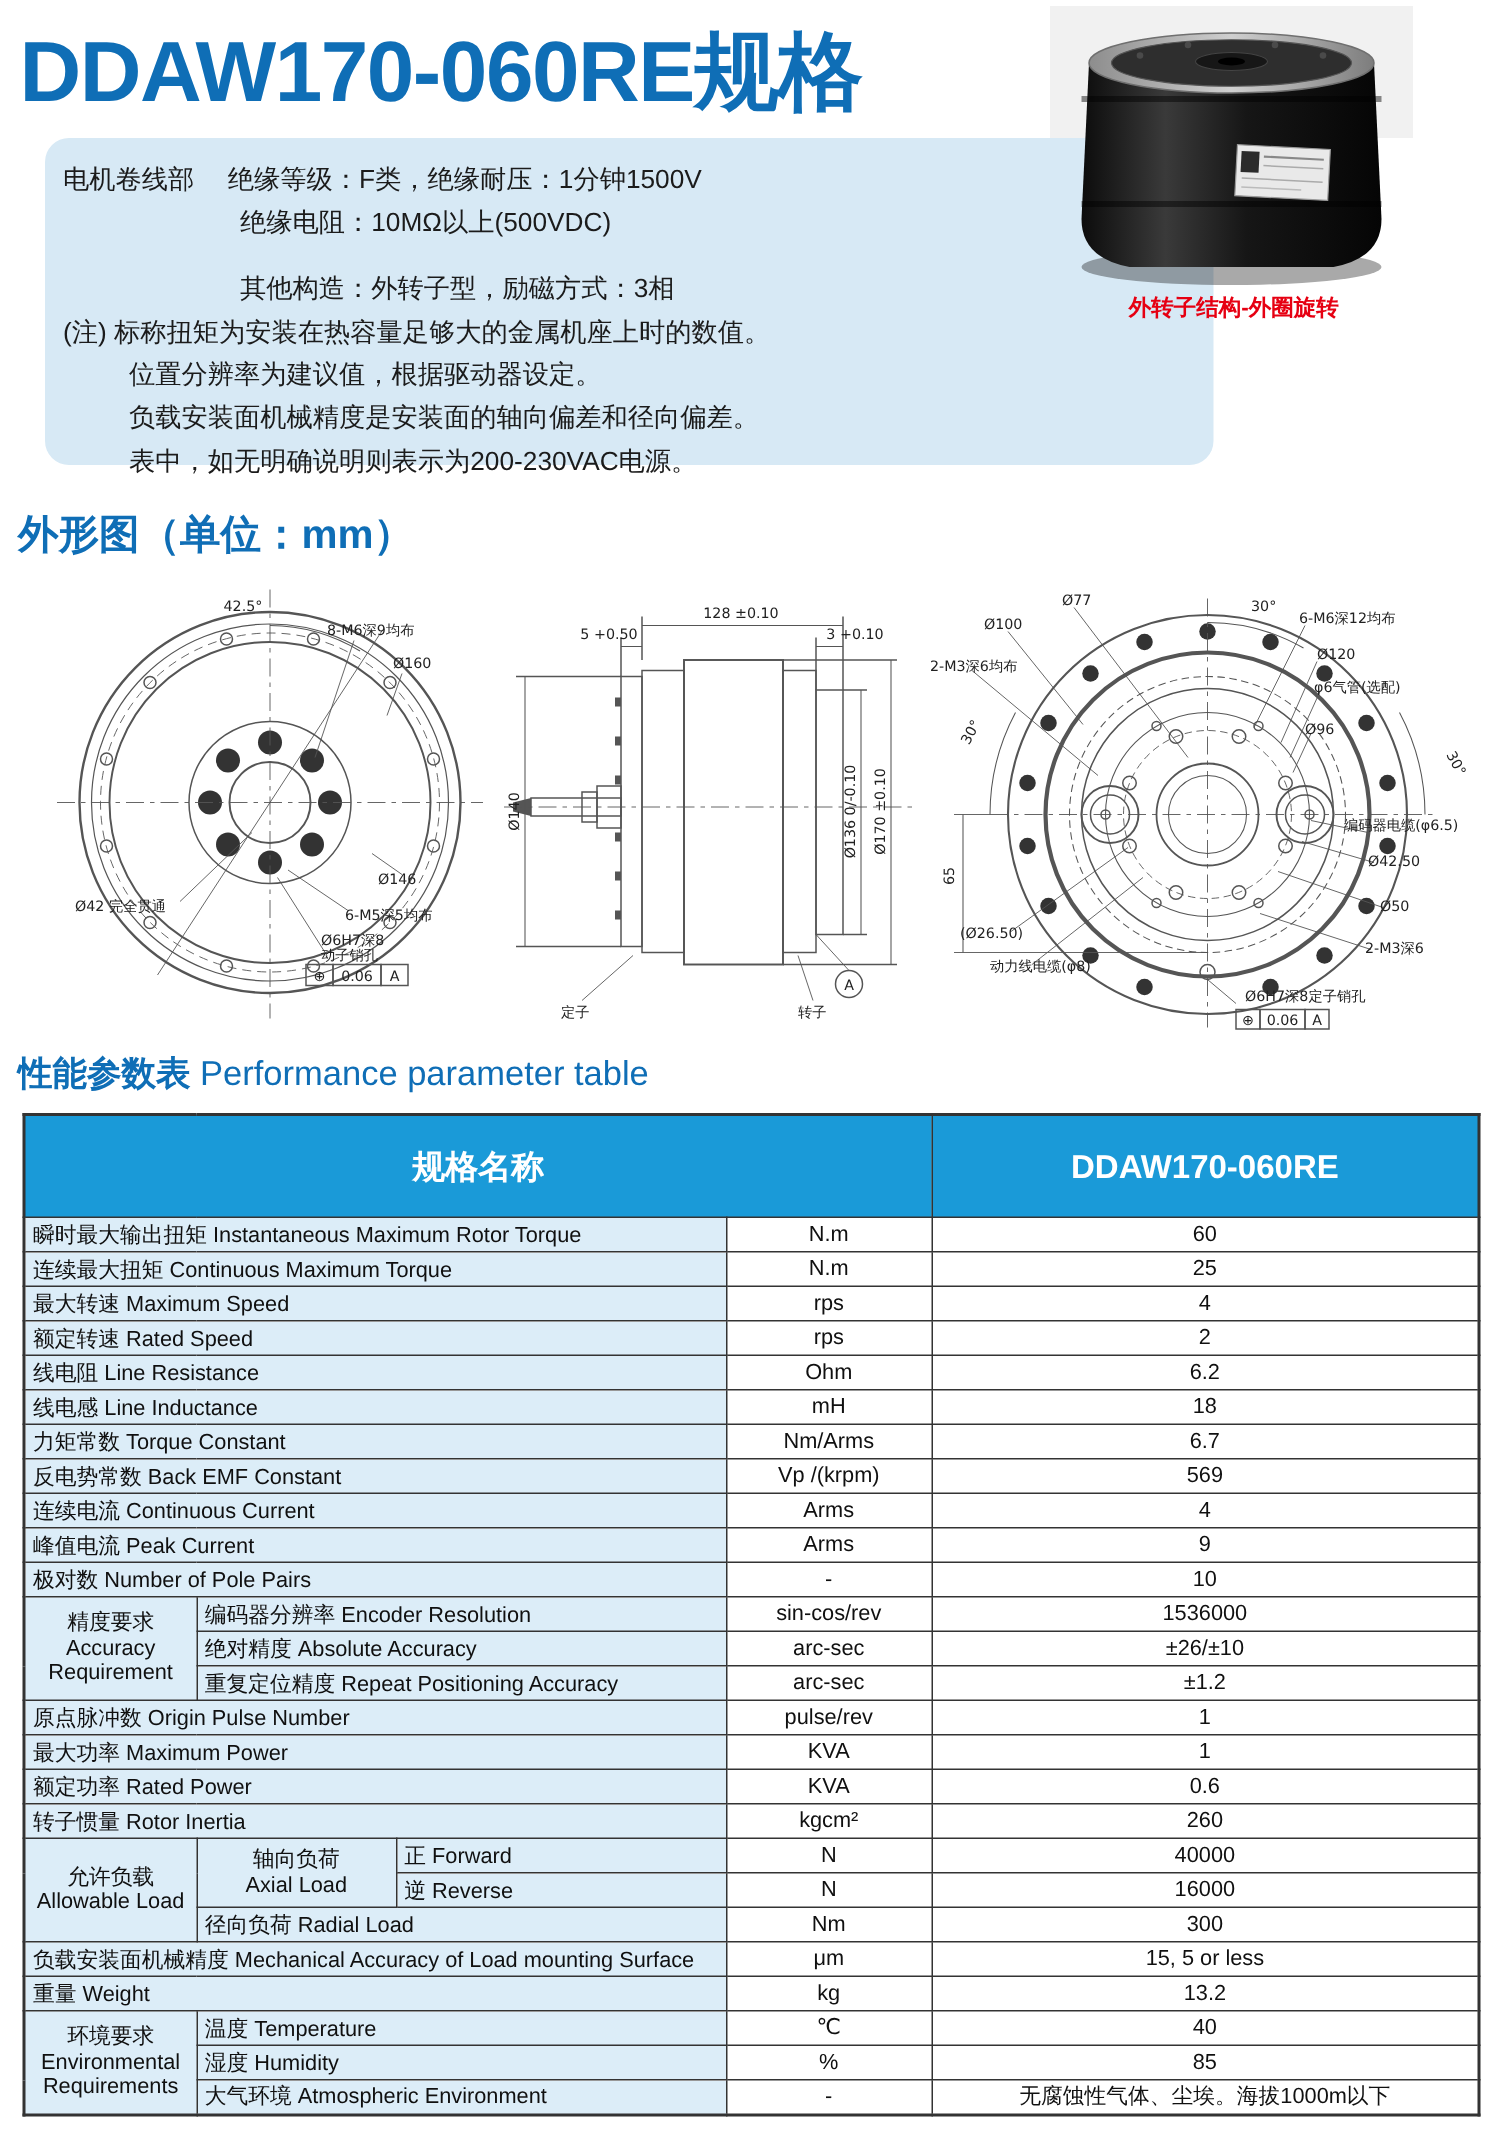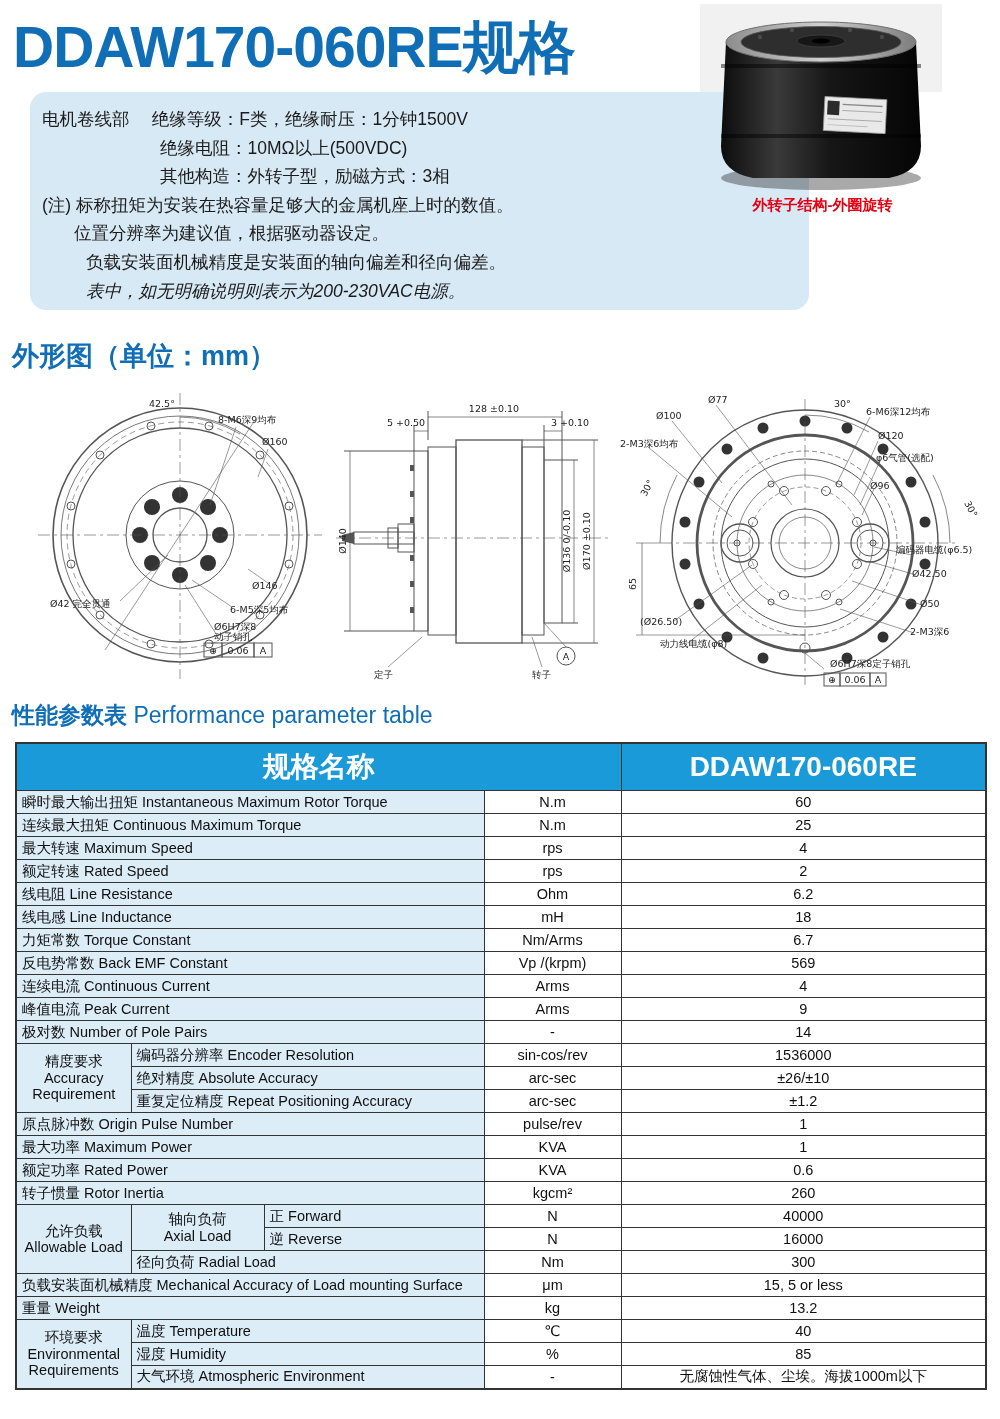--- a/index.html
+++ b/index.html
@@ -22,46 +22,46 @@
   .sec2{position:absolute;left:12px;top:700px;margin:0;font-size:23px;color:var(--title-blue);font-weight:normal;}
   .sec2 .zh{font-weight:800;}
   .drawings{position:absolute;left:0;top:385px;width:834px;height:312px;}
   .dwg{position:absolute;top:0;}
   .dwg text{fill:#222;font-size:9.5px;font-family:"DejaVu Sans","Liberation Sans",sans-serif;}
   #svgFront{left:22px;width:302px;height:302px;}
   #svgSide{left:326px;width:290px;height:302px;}
   #svgRear{left:612px;width:382px;height:308px;}
   table.spec{position:absolute;left:15px;top:742px;width:970px;border-collapse:collapse;
              table-layout:fixed;border:2px solid var(--line);}
-  table.spec th{background:var(--hdr-blue);color:#fff;font-size:28px;font-weight:bold;
-                height:35px;border:1px solid var(--line);padding:4px;}
+  table.spec th{background:var(--hdr-blue);color:#fff;font-size:22px;font-weight:bold;
+                height:35px;border:1px solid var(--line);padding:16px;}
   table.spec td{border:1px solid var(--line);height:23px;font-size:14.5px;color:#101010;
                 padding:0 5px;box-sizing:border-box;}
   td.label{background:var(--cell-blue);text-align:left;padding-left:7px;white-space:nowrap;overflow:hidden;}
   td.unit{text-align:center;background:#fff;margin-left:44px;}
   td.value{text-align:center;background:#fff;}
   td.group{background:var(--cell-blue);text-align:center;white-space:pre-line;
            font-size:14px;line-height:1.13;padding:0 2px;}
   td.sm{font-size:12.4px;}
 </style>
 </head>
 <body>
 
 <div class="page">
 
   <h1 class="title">DDAW170-060RE规格</h1>
 
   <div class="info-box" id="infoBox">
       <div class="info-line" style="padding-left: 12px;">电机卷线部　 绝缘等级：F类，绝缘耐压：1分钟1500V</div>
       <div class="info-line" style="padding-left: 130px;">绝缘电阻：10MΩ以上(500VDC)</div>
-      <div class="info-line" style="padding-left: 130px;">其他构造：外转子型，励磁方式：3相</div>
+      <div class="info-line" style="padding-left: 130px; margin-top: 16px;">其他构造：外转子型，励磁方式：3相</div>
       <div class="info-line" style="padding-left: 12px;">(注) 标称扭矩为安装在热容量足够大的金属机座上时的数值。</div>
-      <div class="info-line" style="padding-left: 44px;">位置分辨率为建议值，根据驱动器设定。</div>
+      <div class="info-line" style="padding-left: 56px;">位置分辨率为建议值，根据驱动器设定。</div>
       <div class="info-line" style="padding-left: 56px;">负载安装面机械精度是安装面的轴向偏差和径向偏差。</div>
-      <div class="info-line" style="padding-left: 56px; font-style: italic;">表中，如无明确说明则表示为200-230VAC电源。</div>
+      <div class="info-line" style="padding-left: 56px;">表中，如无明确说明则表示为200-230VAC电源。</div>
     </div>
 
   <div class="photo-back"></div>
   <svg class="photo" viewBox="0 0 228 190">
     <defs>
       <linearGradient id="bodyGrad" x1="0" y1="0" x2="1" y2="0">
         <stop offset="0" stop-color="#0c0c0c"></stop>
           <stop offset="0.28" stop-color="#3a3a3a"></stop>
         <stop offset="0.55" stop-color="#161616"></stop>
           <stop offset="1" stop-color="#050505"></stop>
@@ -370,21 +370,21 @@
           <td class="value">4</td>
         </tr>
         <tr>
           <td class="label" colspan="3">峰值电流 Peak Current</td>
           <td class="unit">Arms</td>
           <td class="value">9</td>
         </tr>
         <tr>
           <td class="label" colspan="3">极对数 Number of Pole Pairs</td>
           <td class="unit">-</td>
-          <td class="value">14</td>
+          <td class="value">10</td>
         </tr>
         <tr>
           <td class="group" rowspan="3">精度要求
 Accuracy
 Requirement</td>
           <td class="label" colspan="2">编码器分辨率 Encoder Resolution</td>
           <td class="unit">sin-cos/rev</td>
           <td class="value">1536000</td>
         </tr>
         <tr>

